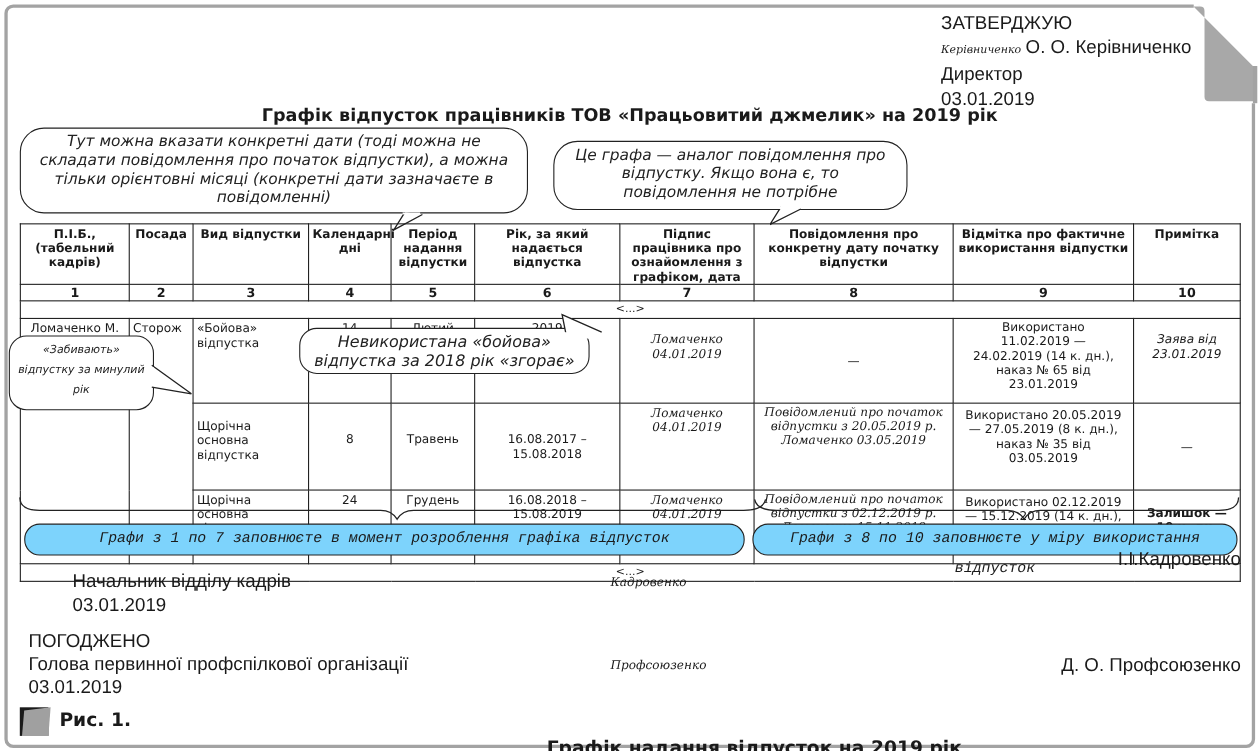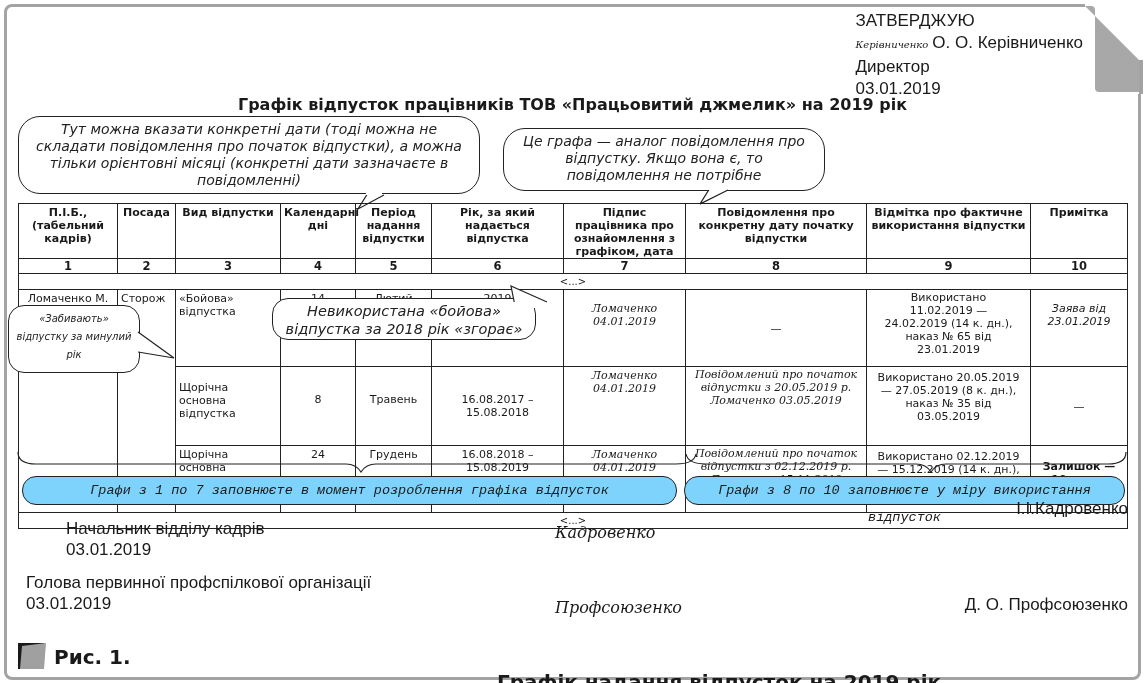--- a/index.html
+++ b/index.html
@@ -25,22 +25,22 @@
   table.grid tr.gap td { height:15px; text-align:center; font-size:10px; vertical-align:middle; }
   table.grid tr.row td { height:52px; }
   .c { text-align:center; }
   .hand { font-family:"DejaVu Serif", serif; font-style:italic; font-size:11.5px; line-height:13px; text-align:center; }
   .it { font-style:italic; }
   .bracket { position:absolute; }
   .note-pill { position:absolute; border:1.2px solid #222; border-radius:14px; height:29px; box-sizing:border-box;
                font-style:italic; font-size:13.5px; text-align:center; line-height:27px; background:#7dd3fc;
                font-family:Liberation Mono, monospace; }
   .sigline { font-family:"Liberation Sans", sans-serif; font-size:17px; line-height:21px; }
-  .script { font-family:"DejaVu Serif", serif; font-style:italic; font-size:16px; }
-  .caption { font-weight:bold; font-size:20px; font-family:"DejaVu Sans", sans-serif; }
+  .script { font-family:"DejaVu Serif", serif; font-style:italic; font-size:11px; }
+  .caption { font-weight:bold; font-size:17px; font-family:"DejaVu Sans", sans-serif; }
 </style>
 </head>
 <body>
 
 <div class="frame"></div>
 
 <svg class="fold" viewBox="0 0 60 94" width="60" height="94" style="position:absolute; right:0; top:0;">
   <polygon points="0,0 60,58 60,94 0,94" fill="#fff" stroke="none"></polygon>
   <polygon points="0,4 4,4 60,60 60,0 0,0" fill="#fff"></polygon>
   <path d="M0,6 L6,6 Q10,6 10,10 L10,88 Q10,92 14,92 L56,92 L56,62 Z" fill="#a8a8a8"></path>
@@ -197,20 +197,21 @@
 </div>
 
 <div class="abs sigline" style="left:26px; top:518px;margin-left:40px;">
   <div>Начальник відділу кадрів</div>
   <div>03.01.2019</div>
 </div>
 <div class="abs script" style="left:555px; top:523px;">Кадровенко</div>
 <div class="abs sigline" style="right:17px; top:498px; text-align:right;">І.І.Кадровенко</div>
 
 <div class="abs sigline" style="left:26px; top:572px;">
+  <div>ПОГОДЖЕНО</div>
   <div>Голова первинної профспілкової організації</div>
   <div>03.01.2019</div>
 </div>
 <div class="abs script" style="left:555px; top:598px;">Профсоюзенко</div>
 <div class="abs sigline" style="right:17px; top:594px; text-align:right;">Д. О. Профсоюзенко</div>
 
 <svg class="abs" style="left:17px; top:642px;" width="30" height="28">
   <rect x="1" y="1" width="26" height="26" fill="#1a1a1a"></rect>
   <polygon points="5,4 29,1 27,27 3,27" fill="#a0a0a0"></polygon>
 </svg>

